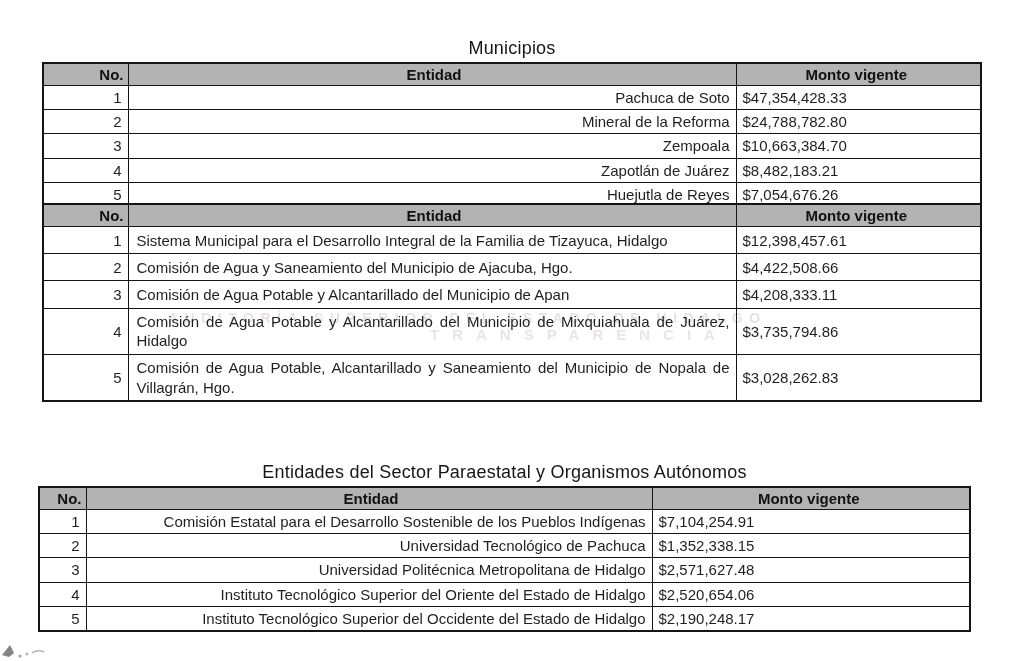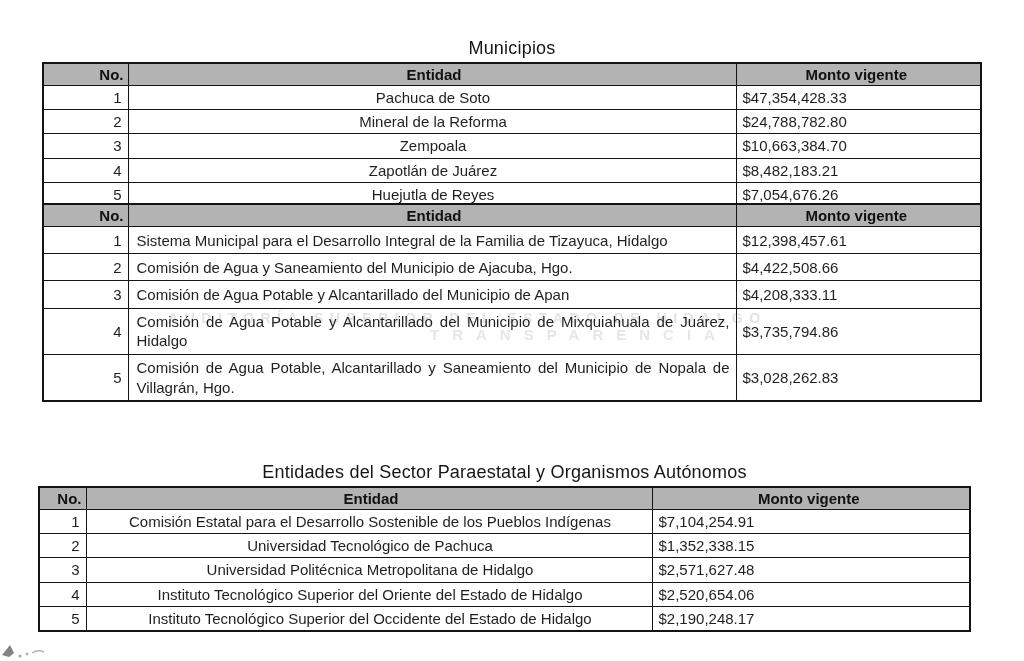--- a/index.html
+++ b/index.html
@@ -79,21 +79,21 @@
     font-size: 15px;
     font-weight: bold;
     padding: 2px 4px;
     text-align: center;
     color: #111111;
   }
   td { font-size: 15px; padding: 2px 6px; line-height: 1.28; background: transparent; }
 
   .col-no     { text-align: right; }
   .col-amount { text-align: left; padding-right: 8px; }
-  .col-entity { text-align: center; padding-left: 8px; }
+  .col-entity { text-align: right; padding-left: 8px; }
 
   #section-0 .col-no, #section-1 .col-no { width: 85px; }
   #section-0 .col-amount, #section-1 .col-amount { width: 245px; }
   #section-2 .col-no { width: 47px; }
   #section-2 .col-amount { width: 318px; }
 
   
   #section-1 td { padding-top: 3.5px; padding-bottom: 3.5px; }
   #section-1 .col-entity { text-align: justify; }
 

